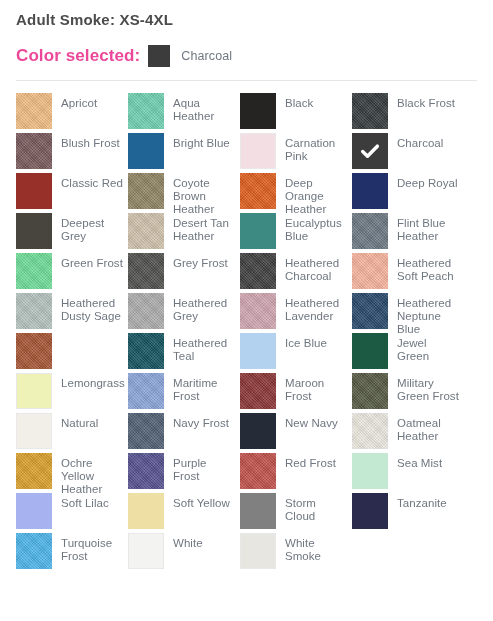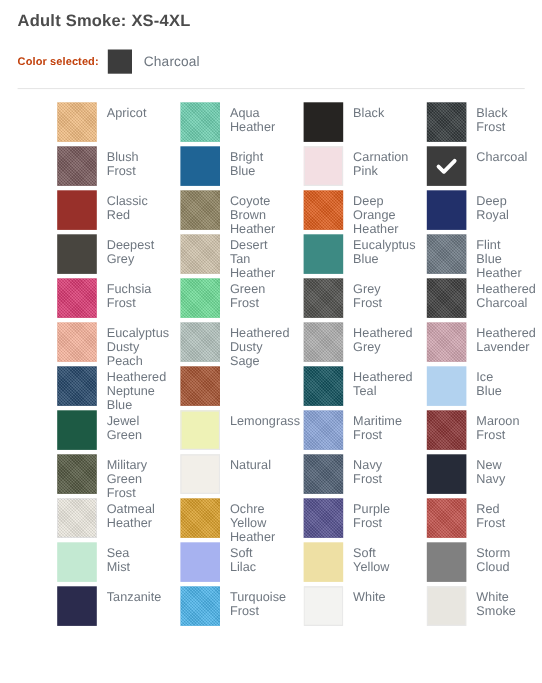--- a/index.html
+++ b/index.html
@@ -30,23 +30,23 @@
     padding-top: 10px;
     line-height: 20px;
   }
   .selected-row {
     display: flex;
     align-items: center;
     margin-top: 15px;
     height: 22px;
   }
   .selected-label {
-    font-size: 10px;
+    font-size: 17px;
     font-weight: bold;
-    color: #c2410c;
+    color: #ec4899;
     letter-spacing: 0.1px;
   }
   .selected-chip {
     width: 22px;
     height: 22px;
     margin-left: 8px;
     background: #3c3c3c;
     flex: none;
   }
   .selected-name {
@@ -64,21 +64,20 @@
   .swatch-grid {
     margin-top: 12px;
     display: grid;
     grid-template-columns: repeat(4, 112px);
     grid-auto-rows: 40px;
   }
   .swatch-cell {
     display: flex;
     align-items: flex-start;
     cursor: pointer;
-    margin-left: 36px;
   }
   .swatch-box {
     position: relative;
     width: 36px;
     height: 36px;
     flex: none;
     background-repeat: repeat;
   }
   .swatch-box.heather::after {
     content: "";
@@ -189,38 +188,34 @@
       </div>
       <div class="swatch-cell">
         <div class="swatch-box" style="background: rgb(61, 138, 131);"></div>
         <div class="swatch-label">Eucalyptus Blue</div>
       </div>
       <div class="swatch-cell">
         <div class="swatch-box heather" style="background: rgb(107, 119, 130);"></div>
         <div class="swatch-label">Flint Blue Heather</div>
       </div>
       <div class="swatch-cell">
-        <div class="swatch-box heather" style="background: rgb(217, 58, 115);"></div>
-        <div class="swatch-label">Fuchsia Frost</div>
-      </div>
-      <div class="swatch-cell">
         <div class="swatch-box heather" style="background: rgb(110, 220, 151);"></div>
         <div class="swatch-label">Green Frost</div>
       </div>
       <div class="swatch-cell">
         <div class="swatch-box heather" style="background: rgb(79, 79, 76);"></div>
         <div class="swatch-label">Grey Frost</div>
       </div>
       <div class="swatch-cell">
         <div class="swatch-box heather" style="background: rgb(62, 62, 62);"></div>
         <div class="swatch-label">Heathered Charcoal</div>
       </div>
       <div class="swatch-cell">
         <div class="swatch-box heather" style="background: rgb(245, 179, 156);"></div>
-        <div class="swatch-label">Eucalyptus Dusty Peach</div>
+        <div class="swatch-label">Heathered Soft Peach</div>
       </div>
       <div class="swatch-cell">
         <div class="swatch-box heather" style="background: rgb(179, 194, 189);"></div>
         <div class="swatch-label">Heathered Dusty Sage</div>
       </div>
       <div class="swatch-cell">
         <div class="swatch-box heather" style="background: rgb(172, 172, 172);"></div>
         <div class="swatch-label">Heathered Grey</div>
       </div>
       <div class="swatch-cell">

